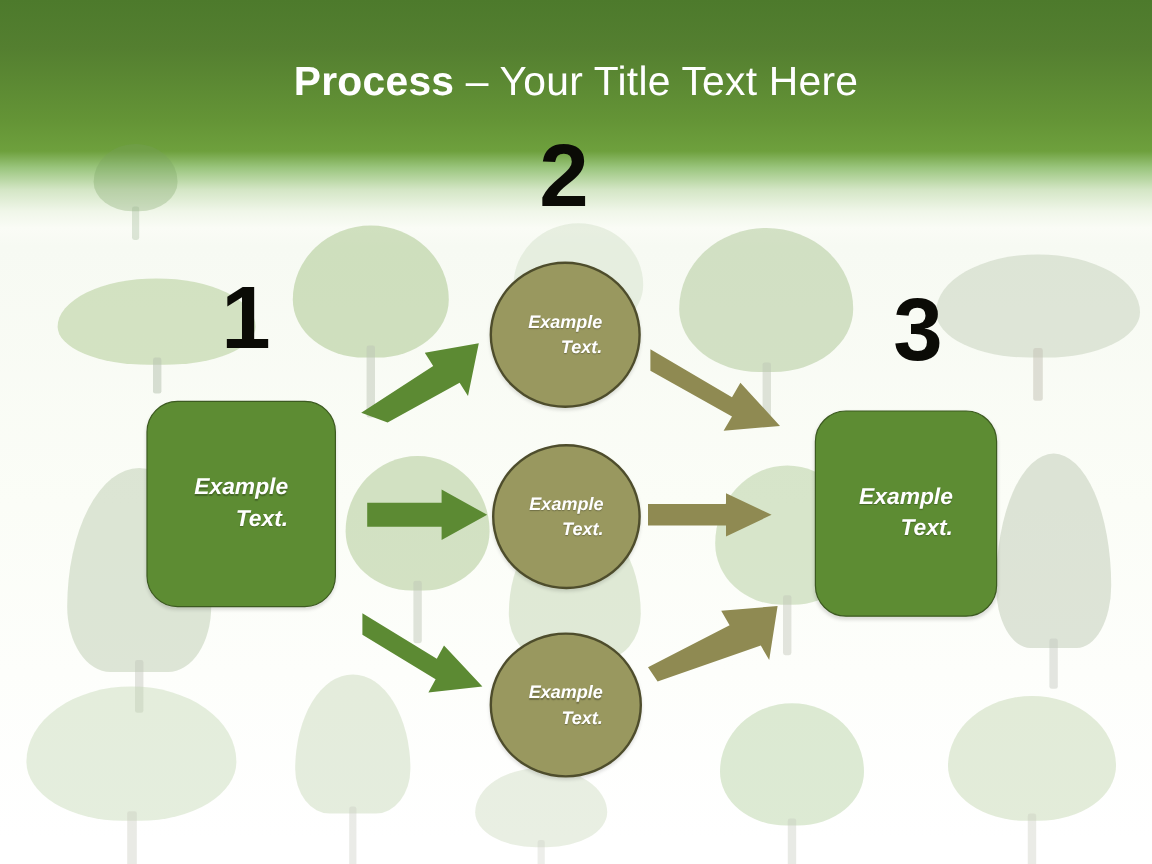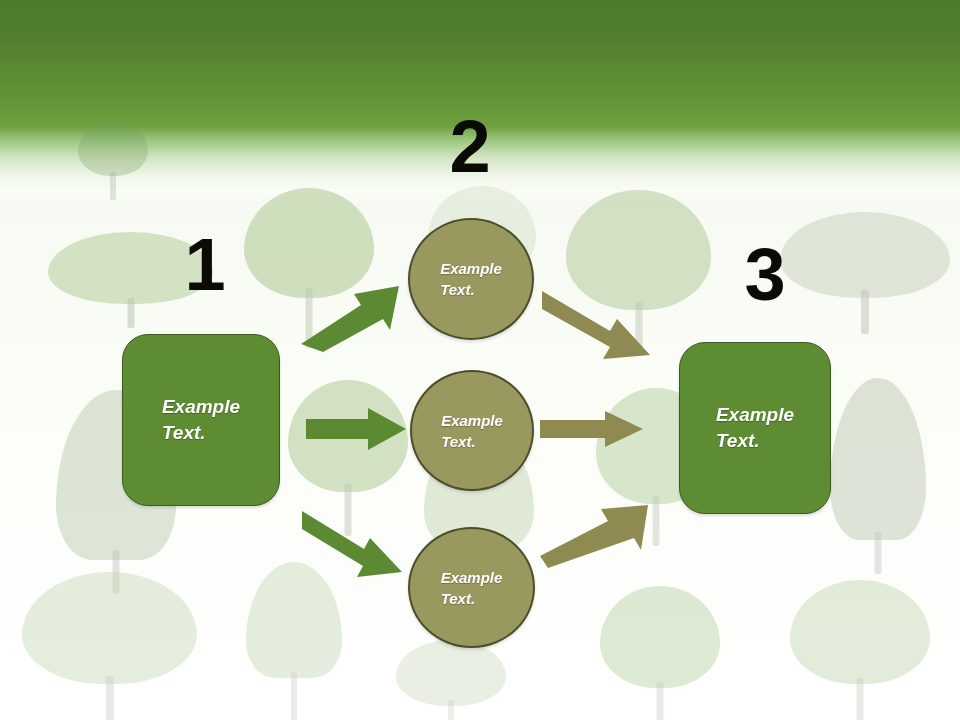--- a/index.html
+++ b/index.html
@@ -81,21 +81,21 @@
     border-radius:26px;
     display:flex; align-items:center; justify-content:center;
     box-shadow:0 2px 3px rgba(0,0,0,0.13);
   }
   .box .txt, .circle .txt {
     color:#ffffff;
     font-style:italic;
     font-weight:bold;
     font-size:19px;
     line-height:26px;
-    text-align:left;
+    text-align:right;
     text-shadow:0 1px 1px rgba(0,0,0,0.28);
   }
   #box-left  { left:122px; top:334px; width:158px; height:172px; }
   #box-right { left:679px; top:342px; width:152px; height:172px; }
 
   
   .circle {
     position:absolute;
     background:#99985f;
     border:2px solid #4e4d2c;
@@ -197,20 +197,23 @@
       <div class="canopy" style="height:92px; background:rgba(198,214,186,0.35);"></div>
       <div class="trunk" style="top:86px; width:6px; height:40px; background:rgba(204,206,198,0.3);"></div>
     </div>
 
     <div class="tree" style="left:78px; top:120px; width:70px; height:76px;">
       <div class="canopy" style="height:56px; background:rgba(120,160,96,0.3);"></div>
       <div class="trunk" style="top:52px; width:6px; height:28px; background:rgba(150,176,140,0.3);"></div>
     </div>
   </div>
 
+  <div id="title">
+    <span class="bold">Process</span><span class="light"> – </span><span class="light">Your Title Text Here</span>
+  </div>
 
   <div class="step-num" id="num1">1</div>
   <div class="step-num" id="num2">2</div>
   <div class="step-num" id="num3">3</div>
 
   <div class="arrow" style="left:298px; top:278px;">
     <svg width="108" height="76" viewBox="0 0 108 76">
       <path d="M3,66 L63,27 L56,16 L101,8 L92,52 L85,41 L25,74 Z" fill="#5c8a33"></path>
     </svg>
   </div>

